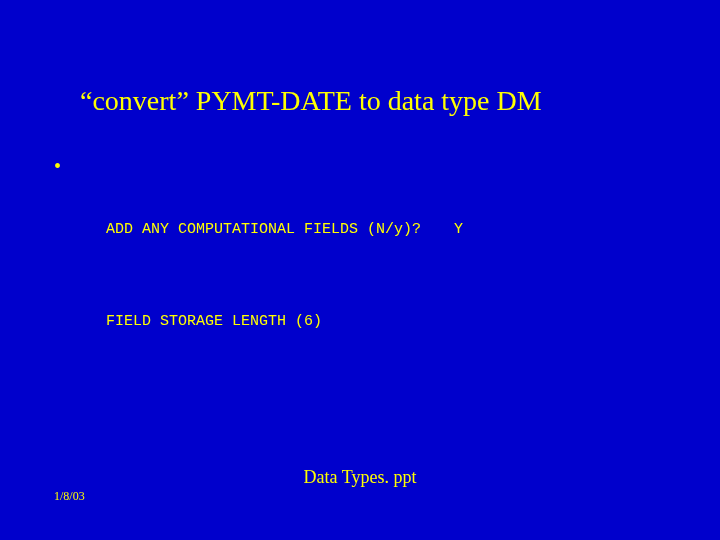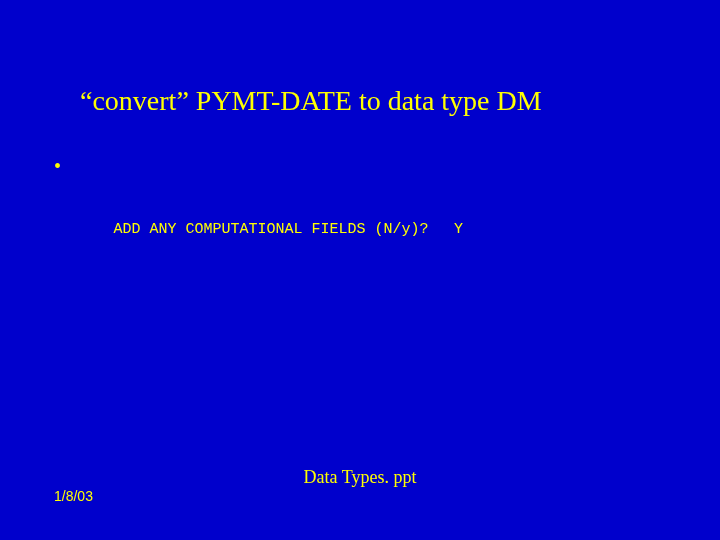--- a/index.html
+++ b/index.html
@@ -30,28 +30,28 @@
   .code-block {
     position: absolute;
     top: 195px;
     left: 106px;
     font-family: 'Courier New', Courier, monospace;
     font-size: 15px;
     line-height: 23px;
     white-space: pre;
   }
   .row { display: block; }
-  .label { display: inline-block; width: 330px; text-align: center; }
+  .label { display: inline-block; width: 330px; text-align: left; }
   .val { margin-left: 18px; }
   .footer-date {
     position: absolute;
     bottom: 36px;
     left: 54px;
-    font-size: 14px;
-    font-family: Liberation Sans, sans-serif;
+    font-size: 12px;
+    font-family: Liberation Serif, serif;
     margin-top: 20px;
   }
   .footer-file {
     position: absolute;
     bottom: 52px;
     left: 50%;
     transform: translateX(-50%);
     font-size: 18px;
     font-family: Georgia, 'Times New Roman', serif;
   }
@@ -59,18 +59,19 @@
 </head>
 <body>
 
 <div class="title">“convert” PYMT-DATE to data type DM</div>
 
 <div class="bullet">•</div>
 
 <div class="code-block">
 <span class="row"><span class="label">ADD ANY COMPUTATIONAL FIELDS (N/y)?</span><span class="val">Y</span></span>
 <span class="row"> </span>
+<span class="row"><span class="label">FIELD STORAGE LENGTH (6)</span><span class="val"></span></span>
 
 
 </div>
 
 <div class="footer-date">1/8/03</div>
 <div class="footer-file">Data Types. ppt</div>
 
 </body></html>

